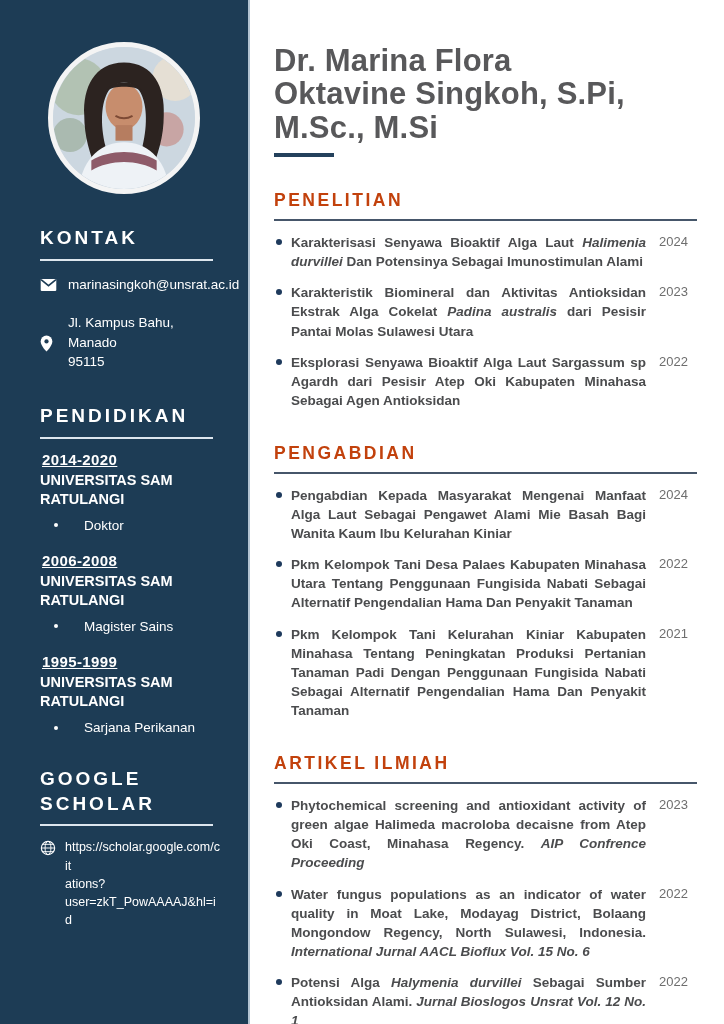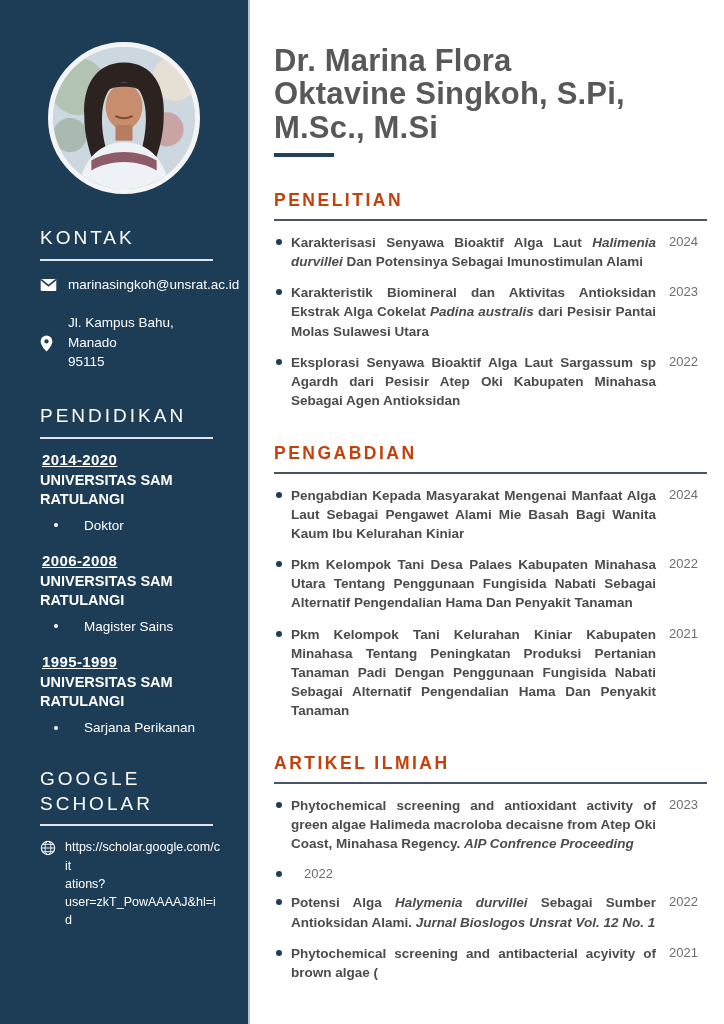--- a/index.html
+++ b/index.html
@@ -20,21 +20,21 @@
   }
   .photo-wrap {
     width:152px; height:152px; border-radius:50%;
     border:5px solid #f4f4f4; margin:42px auto 0;
     overflow:hidden; background:#cfd9e2;
   }
   .photo-wrap svg { display:block; width:100%; height:100%; }
 
   .side-inner { padding:0 26px 0 40px; }
   .side-heading {
-    font-size:19px; font-weight:400; letter-spacing:3px;
+    font-size:19px; font-weight:700; letter-spacing:3px;
     color:#ffffff; line-height:1.3; white-space:pre-line;margin-top:32px;
   }
   .side-rule { height:2px; background:#dde6ee; width:173px; margin-top:8px; }
   .mt-contact { margin-top:25px; }
   .mt-block   { margin-top:28px; }
 
   .contact-rows { margin-top:14px; }
   .contact-row { display:flex; gap:11px; margin-bottom:19px;align-items:center; }
   .icon { width:17px; flex-shrink:0; padding-top:1px; }
   .icon svg { display:block; }
@@ -48,21 +48,21 @@
   .dot { width:4px; height:4px; border-radius:50%; background:#ffffff; flex-shrink:0; }
 
   .link-row { display:flex; gap:9px; margin-top:12px; padding-right:0; }
   .link-row .icon { width:16px; padding-top:2px; }
   .link-text {
     font-size:12.5px; line-height:1.45; white-space:pre-line;
     word-break:break-all; color:#ffffff; text-decoration:none;
   }
 
   
-  .main { flex:1; padding:44px 17px 0 24px; }
+  .main { flex:1; padding:44px 27px 0 24px; }
   .name {
     font-size:31px; font-weight:800; color:#58585a;
     line-height:1.08; letter-spacing:0.2px; white-space:pre-line;
   }
   .name-rule { width:60px; height:4px; background:#24415c; margin-top:9px; }
 
   .section { margin-top:33px; }
   .sec-heading {
     font-size:17.5px; font-weight:800; letter-spacing:2.5px;
     color:#c2410c;
@@ -247,20 +247,21 @@
         <section class="section">
           <h2 class="sec-heading">ARTIKEL ILMIAH</h2>
           <div class="sec-rule"></div>
           <div class="entry">
             <span class="entry-bullet"></span>
             <p class="entry-text"><span>Phytochemical screening and antioxidant activity of green algae Halimeda macroloba decaisne from Atep Oki Coast, Minahasa Regency. </span><span class="it">AIP Confrence Proceeding</span></p>
             <span class="entry-year">2023</span>
           </div>
           <div class="entry">
             <span class="entry-bullet"></span>
+            <p class="entry-text"><span>Water fungus populations as an indicator of water quality in Moat Lake, Modayag District, Bolaang Mongondow Regency, North Sulawesi, Indonesia. </span><span class="it">International Jurnal AACL Bioflux Vol. 15 No. 6</span></p>
             <span class="entry-year">2022</span>
           </div>
           <div class="entry">
             <span class="entry-bullet"></span>
             <p class="entry-text"><span>Potensi Alga </span><span class="it">Halymenia durvillei</span><span> Sebagai Sumber Antioksidan Alami. </span><span class="it">Jurnal Bioslogos Unsrat Vol. 12 No. 1</span></p>
             <span class="entry-year">2022</span>
           </div>
           <div class="entry">
             <span class="entry-bullet"></span>
             <p class="entry-text"><span>Phytochemical screening and antibacterial acyivity of brown algae (</span></p>

